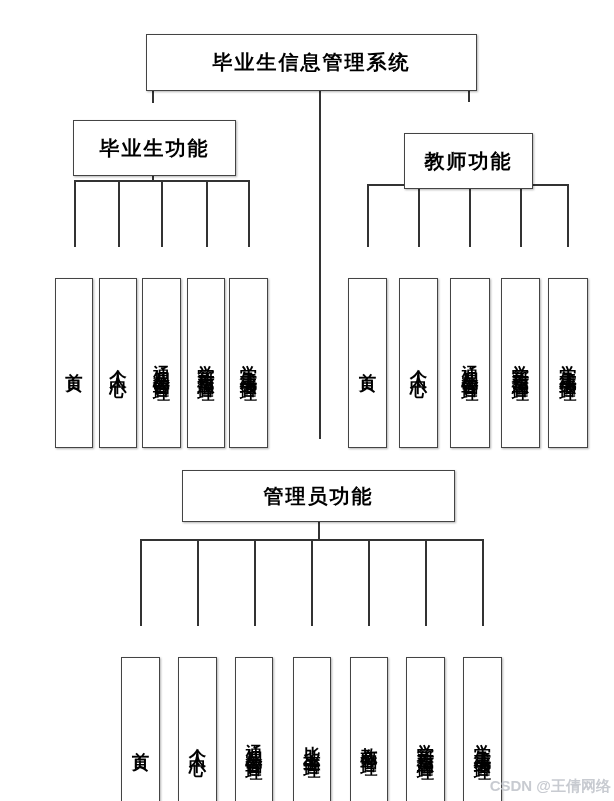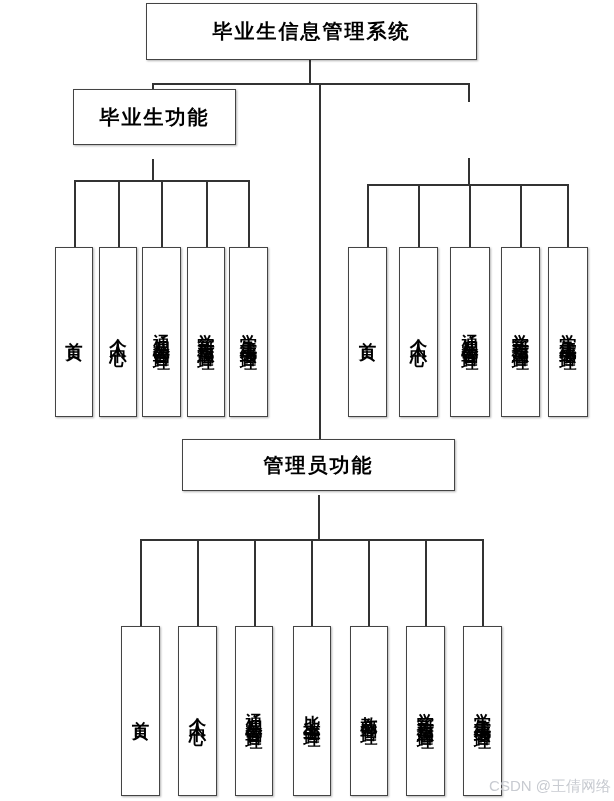--- a/index.html
+++ b/index.html
@@ -16,20 +16,21 @@
     box-sizing: border-box;
     background: #ffffff;
     border: 1.5px solid #444444;
     box-shadow: 1px 1px 2px rgba(0,0,0,0.30);
     display: flex;
     align-items: center;
     justify-content: center;
     color: #000000;
     font-weight: bold;
     z-index: 2;
+    margin-top: 31px;
   }
   .h-label {
     font-size: 20px;
     letter-spacing: 2px;
     white-space: nowrap;
   }
   .v-label {
     writing-mode: vertical-lr;
     text-orientation: upright;
     font-size: 17px;
@@ -45,20 +46,21 @@
   .ln.h { height: 1.5px; }
   #watermark {
     position: absolute;
     right: 3px;
     bottom: 5px;
     font-family: "Liberation Sans", "DejaVu Sans", sans-serif;
     font-size: 15px;
     color: #c8cbd1;
     z-index: 3;
     white-space: nowrap;
+    font-weight: bold;
   }
 </style>
 </head>
 <body>
 
 <div id="canvas">
 
   <div class="ln v" style="left:309px;top:60px;height:23px"></div>
   <div class="ln h" style="left:152px;top:83px;width:317px"></div>
   <div class="ln v" style="left:152px;top:83px;height:20px"></div>
@@ -87,20 +89,21 @@
   <div class="ln v" style="left:197px;top:539px;height:87px"></div>
   <div class="ln v" style="left:254px;top:539px;height:87px"></div>
   <div class="ln v" style="left:311px;top:539px;height:87px"></div>
   <div class="ln v" style="left:368px;top:539px;height:87px"></div>
   <div class="ln v" style="left:425px;top:539px;height:87px"></div>
   <div class="ln v" style="left:482px;top:539px;height:87px"></div>
 
   <div class="node h-label" style="left:146px;top:3px;width:331px;height:57px">毕业生信息管理系统</div>
 
   <div class="node h-label" style="left:73px;top:89px;width:163px;height:56px">毕业生功能</div>
+  <div class="node h-label" style="left:404px;top:102px;width:129px;height:56px">教师功能</div>
   <div class="node h-label" style="left:182px;top:439px;width:273px;height:52px">管理员功能</div>
 
   <div class="node v-label" style="left:55px;top:247px;width:38px;height:170px">首页</div>
   <div class="node v-label" style="left:99px;top:247px;width:38px;height:170px">个人中心</div>
   <div class="node v-label" style="left:142px;top:247px;width:39px;height:170px">通知公告管理</div>
   <div class="node v-label" style="left:187px;top:247px;width:38px;height:170px">学籍信息管理</div>
   <div class="node v-label" style="left:229px;top:247px;width:39px;height:170px">学生成绩管理</div>
 
   <div class="node v-label" style="left:348px;top:247px;width:39px;height:170px">首页</div>
   <div class="node v-label" style="left:399px;top:247px;width:39px;height:170px">个人中心</div>

